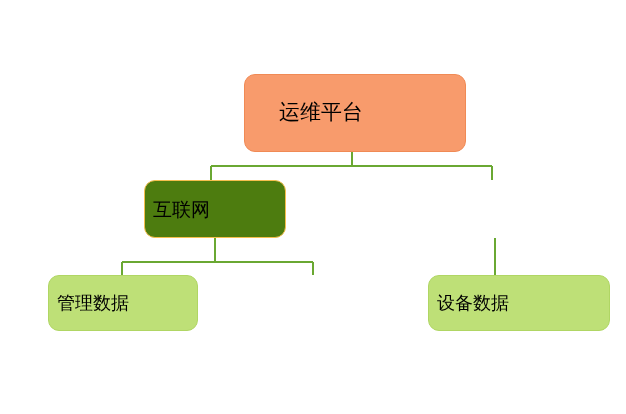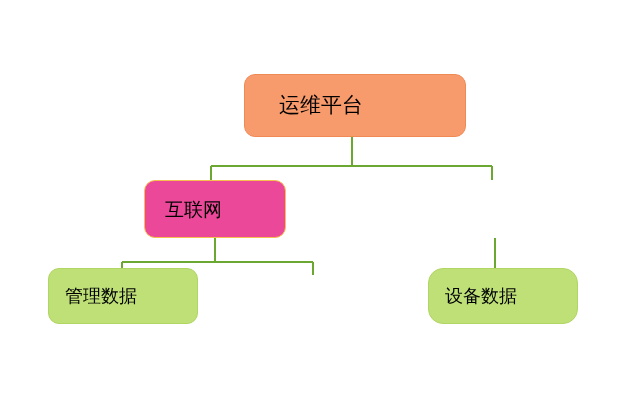--- a/index.html
+++ b/index.html
@@ -36,48 +36,48 @@
     line-height: 1.1;
     white-space: nowrap;
   }
   .node-label {
     display: block;
   }
   .node-root {
     left: 244px;
     top: 74px;
     width: 222px;
-    height: 63px;
+    height: 78px;
     background: #f89b6c;
     border: 1px solid #f08a55;
     font-size: 21px;
     padding-left: 34px;
   }
   .node-l2 {
     top: 180px;
     width: 142px;
     height: 58px;
-    background: #ec4899;
+    background: #4d7c0f;
     border: 1px solid #f6bf4e;
     font-size: 19px;
-    padding-left: 20px;
+    padding-left: 8px;
   }
   .node-l2-a { left: 144px; }
   .node-l2-b { left: 425px; }
   .node-l3 {
-    top: 268px;
+    top: 275px;
     height: 56px;
     background: #bee077;
     border: 1px solid #b0d664;
     font-size: 18px;
-    padding-left: 16px;
+    padding-left: 8px;
   }
   .node-l3-a { left: 48px;  width: 150px; }
   .node-l3-b { left: 238px; width: 152px; }
-  .node-l3-c { left: 428px; width: 150px; border-radius: 15px; }
+  .node-l3-c { left: 428px; width: 182px; }
 </style>
 </head>
 <body>
 
 <div id="canvas">
 
   <svg id="edges" viewBox="0 0 626 414" width="626" height="414" xmlns="http://www.w3.org/2000/svg">
     <g fill="none" stroke="#6aa832" stroke-width="1.4" shape-rendering="crispEdges">
 
       <path d="M352,137 L352,166"></path>

